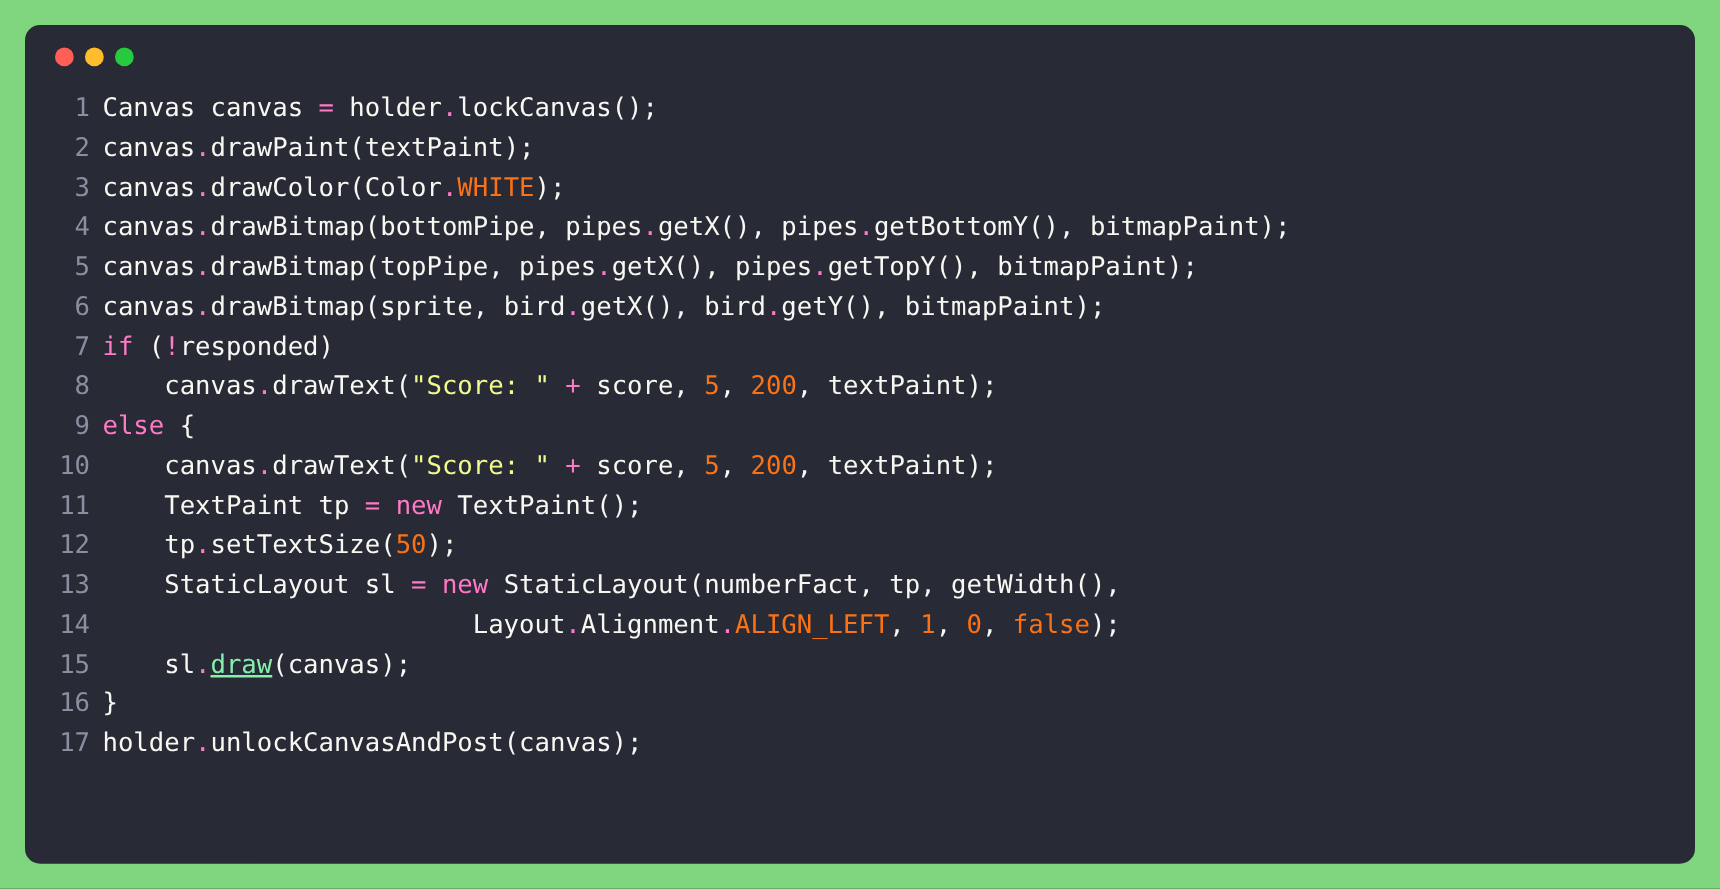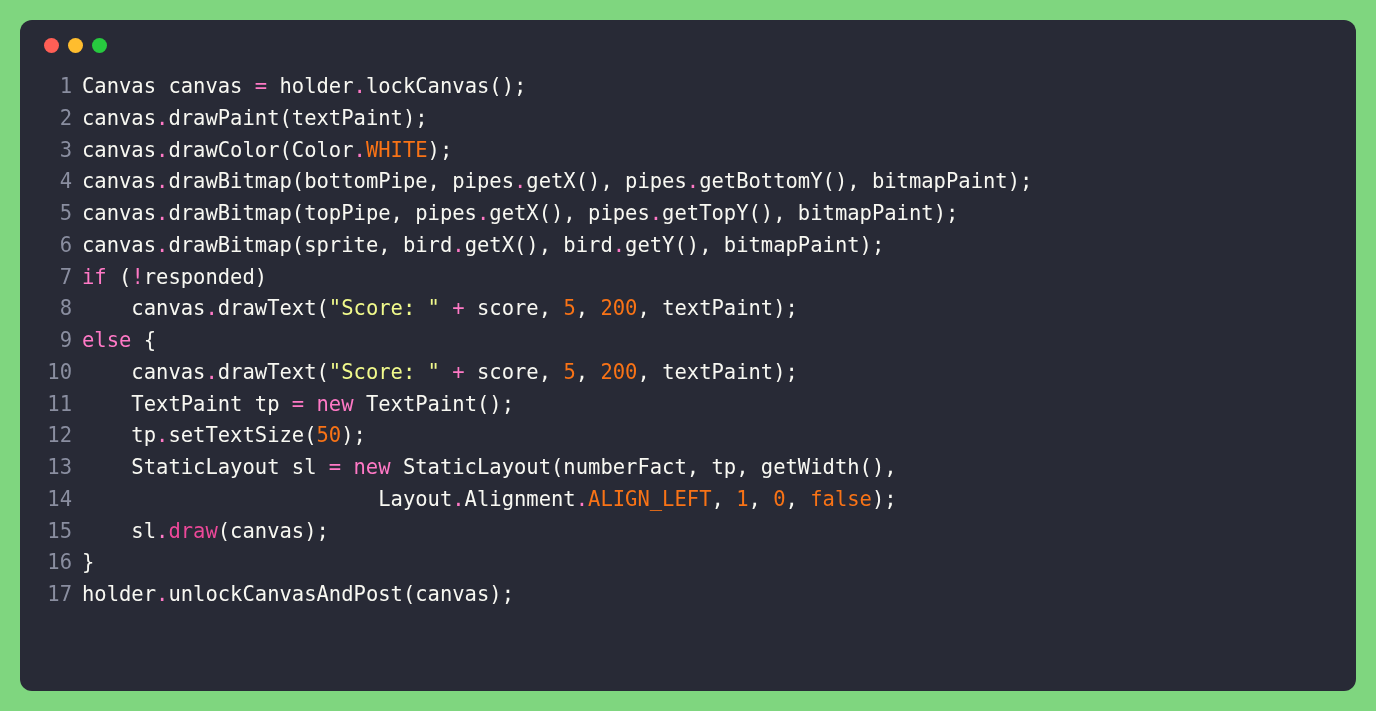--- a/index.html
+++ b/index.html
@@ -47,21 +47,21 @@
       text-align: right;
       width: 28px;
       margin-right: 10px;
       user-select: none;
       flex-shrink: 0;
     }
     .tok-default { color: #f8f8f2; }
     .tok-pink { color: #ff79c6; }
     .tok-purple { color: #f97316; }
     .tok-yellow { color: #f1fa8c; }
-    .tok-cyan { color: #ec4899; }
+    .tok-cyan { color: #86efac; text-decoration: underline; }
   </style>
 </head>
 <body>
 
 <div class="window">
   <div class="titlebar">
     <div class="dot dot-red"></div>
     <div class="dot dot-yellow"></div>
     <div class="dot dot-green"></div>
   </div>

